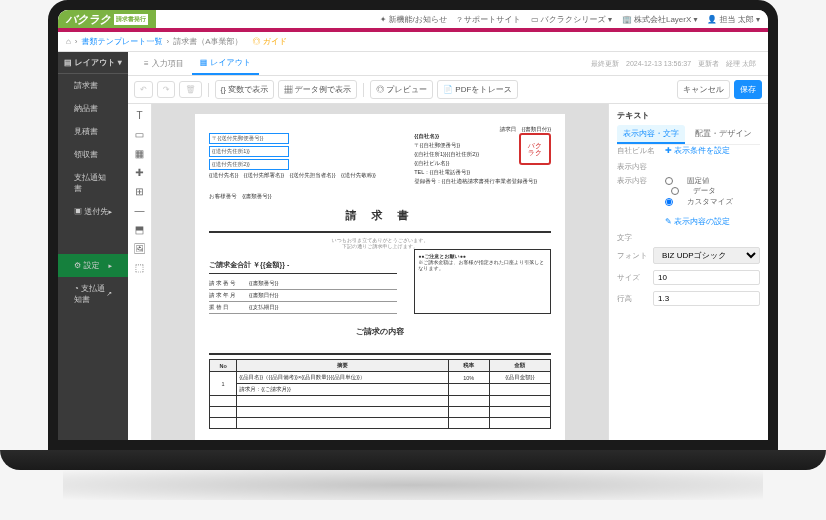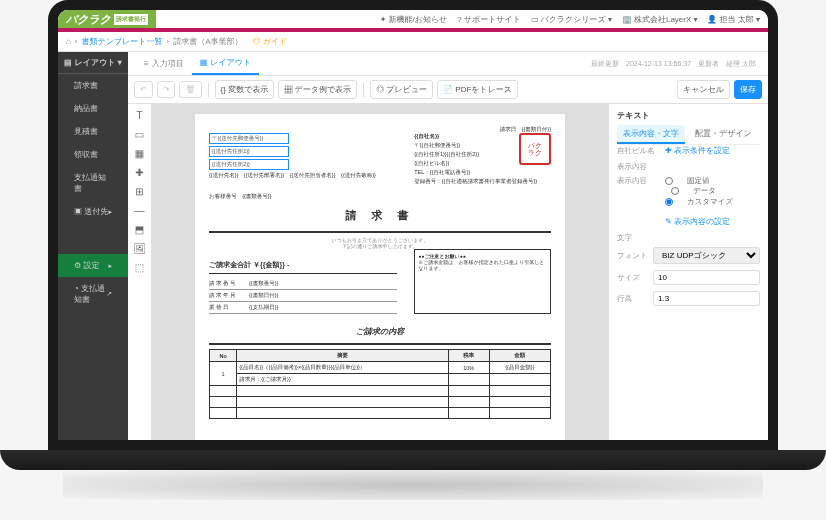--- a/index.html
+++ b/index.html
@@ -55,21 +55,21 @@
 .doc-left { width: 55%; }
 .doc-right { width: 40%; text-align: left; position: relative; }
 .field { border: 1px solid #1890ff; padding: 1px 2px; margin-bottom: 2px; display: inline-block; min-width: 80px; font-size: 5.5px; color: #555; }
 .doc-line { margin-bottom: 2px; font-size: 5.5px; }
 .seal { position: absolute; right: 0; top: 0; width: 32px; height: 32px; border: 2px solid #d32f2f; border-radius: 3px; color: #d32f2f; font-size: 7px; display: flex; align-items: center; justify-content: center; text-align: center; line-height: 1; }
 .doc-title { text-align: center; font-size: 11px; font-weight: bold; letter-spacing: 6px; border-bottom: 2px solid #333; margin: 8px 0 4px; padding-bottom: 8px; }
 .doc-sub { text-align: center; font-size: 5px; color: #888; }
 .amount-row { border-bottom: 1px solid #333; padding: 3px 0; margin: 8px 0 4px; font-weight: bold; font-size: 7px; display: flex; justify-content: space-between; width: 55%; }
 .info-row { display: flex; width: 55%; border-bottom: 1px solid #999; padding: 2px 0; font-size: 5.5px; }
 .info-row .lbl { width: 40px; }
-.section-title { text-align: center; font-weight: bold; border-bottom: 2px solid #333; margin: 12px 0 0; padding-bottom: 6px; font-size: 8px; clear: both; font-style: italic; }
+.section-title { text-align: center; font-weight: bold; border-bottom: 2px solid #333; margin: 12px 0 0; padding-bottom: 16px; font-size: 8px; clear: both; }
 .dtable { width: 100%; border-collapse: collapse; margin-top: 4px; font-size: 5.5px; }
 .dtable th, .dtable td { border: 1px solid #333; padding: 2px; text-align: center; }
 .dtable th { background: #f0f0f0; }
 
 
 .panel { width: 160px; background: #fff; border-left: 1px solid #e0e0e0; padding: 6px 8px; font-size: 8px; color: #666; overflow: auto; }
 .panel-title { font-weight: bold; color: #333; margin-bottom: 4px; }
 .panel-tabs { display: flex; gap: 4px; border-bottom: 1px solid #eee; }
 .panel-tab { padding: 3px 6px; cursor: pointer; border-radius: 3px 3px 0 0; }
 .panel-tab.active { background: #e6f7ff; color: #1890ff; border-bottom: 2px solid #1890ff; }

